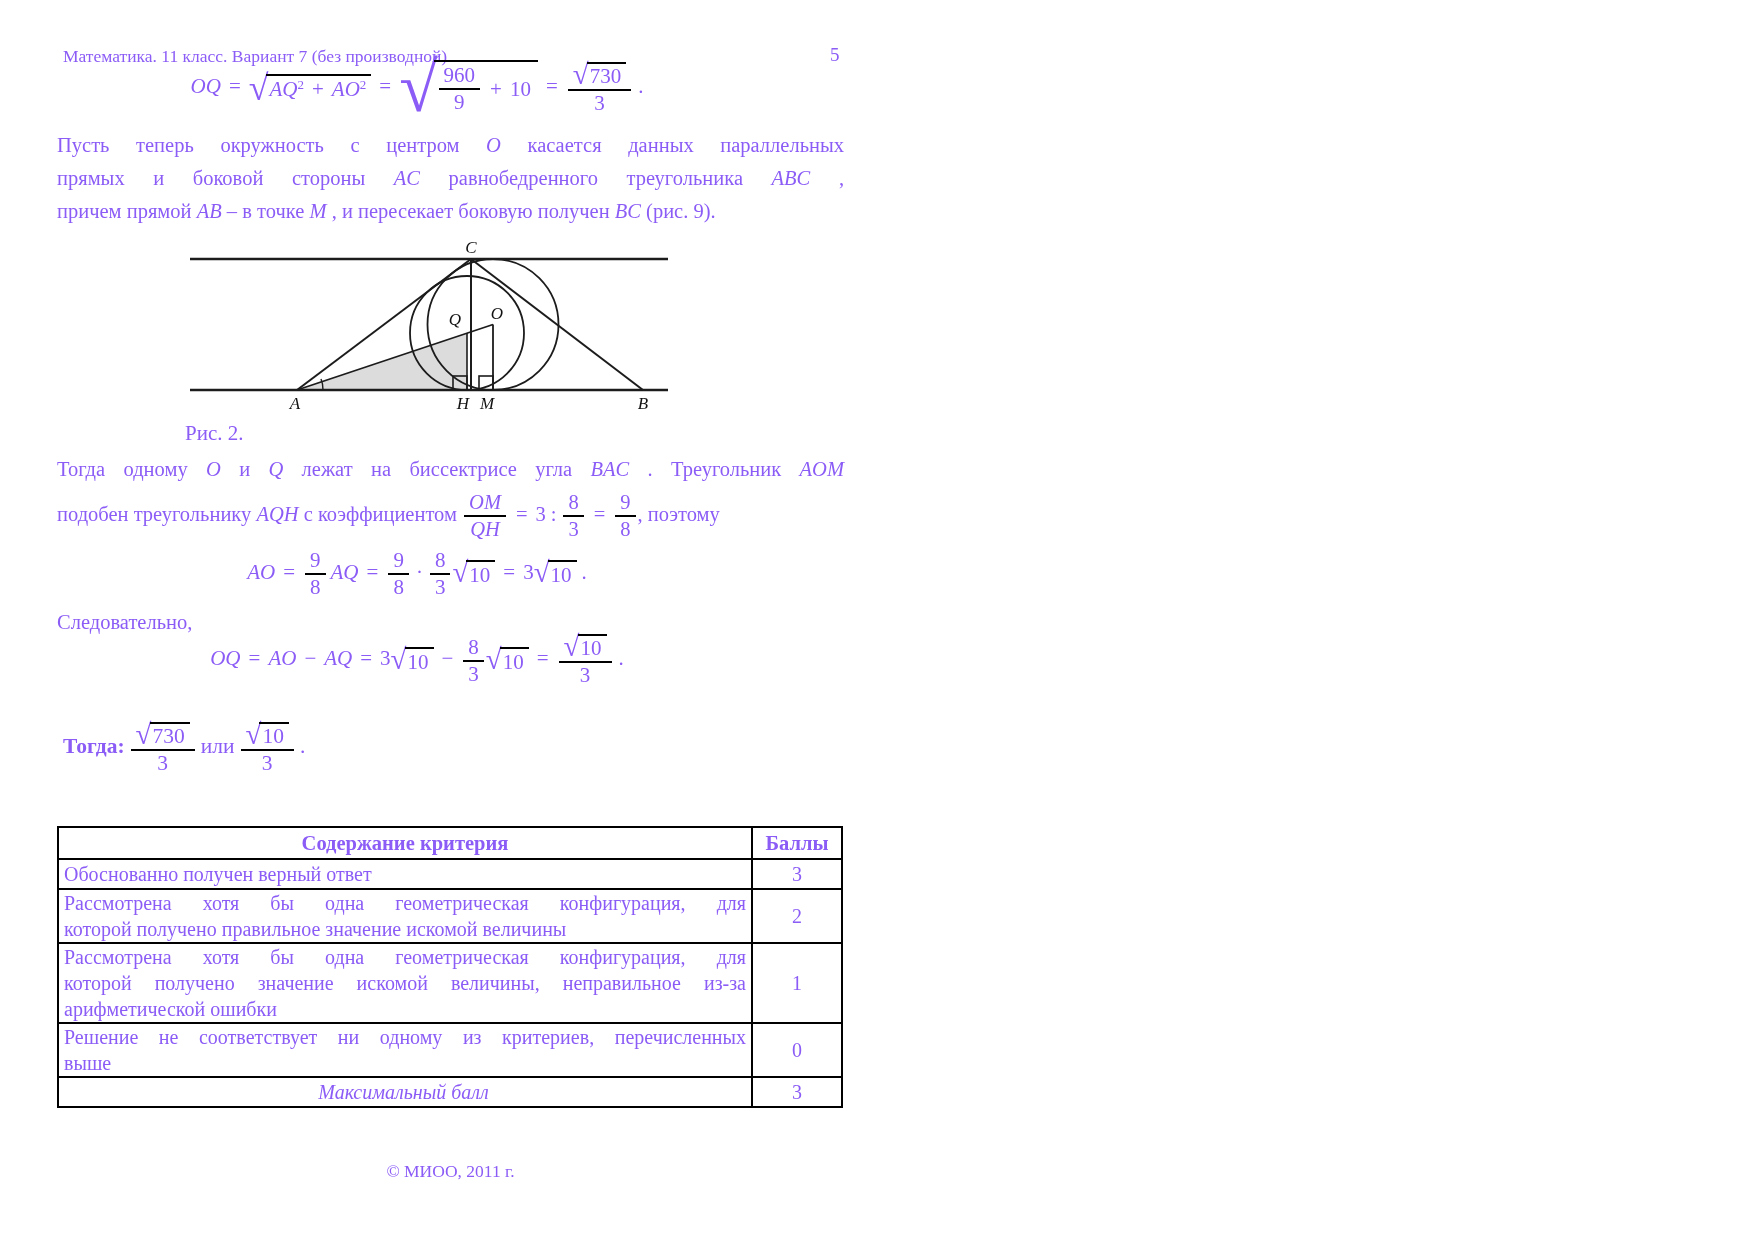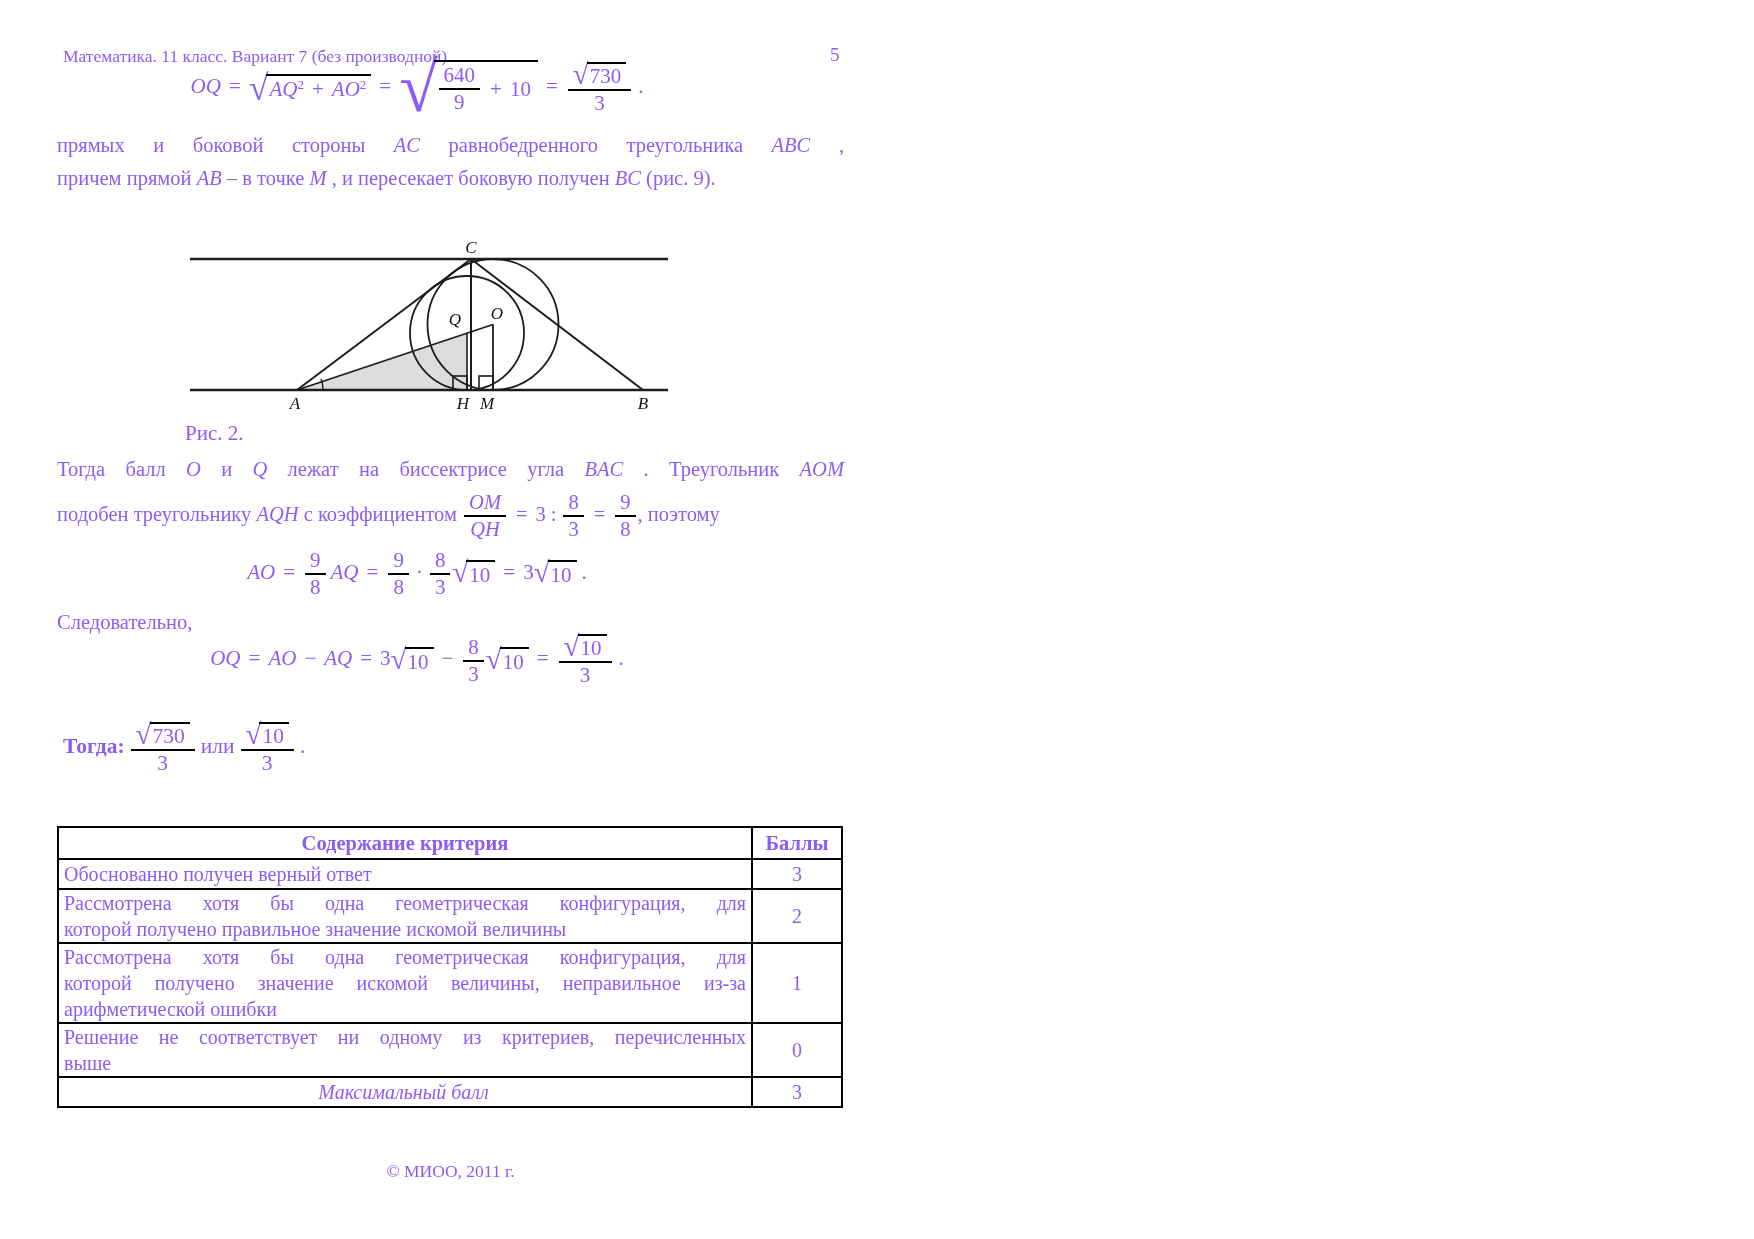--- a/index.html
+++ b/index.html
@@ -79,33 +79,34 @@
   <div id="pageno">5</div>
 
   <div id="f1" class="formula">
     <span class="v">OQ</span><span class="op">=</span><span class="sqrt">
         <span class="rs rs-md">√</span>
         <span class="rb"><span class="v">AQ</span><sup>2</sup><span class="op">+</span><span class="v">AO</span><sup>2</sup></span>
       </span><span class="op">=</span><span class="sqrt">
         <span class="rs rs-tall">√</span>
         <span class="rb rb-flex">
           <span class="fr">
-            <span class="nu">640</span>
+            <span class="nu">960</span>
             <span class="de">9</span>
           </span>
           <span class="op">+</span>
           <span>10</span>
         </span>
       </span><span class="op">=</span><span class="fr"><span class="nu"><span class="sqrt">
             <span class="rs rs-sm">√</span>
             <span class="rb">730</span>
           </span></span><span class="de">3</span></span><span class="pt">.</span>
   </div>
 
   <div id="p1" class="para">
+    <div class="pline jl"><span>Пусть теперь окружность с центром </span><span class="v">O</span><span> касается данных параллельных</span></div>
     <div class="pline jl"><span>прямых и боковой стороны </span><span class="v">AC</span><span> равнобедренного треугольника </span><span class="v">ABC</span><span> ,</span></div>
     <div class="pline"><span>причем прямой </span><span class="v">AB</span><span> – в точке </span><span class="v">M</span><span> , и пересекает боковую получен </span><span class="v">BC</span><span> (рис. 9).</span></div>
   </div>
 
   <svg id="fig" width="500" height="188" viewBox="0 0 500 188">
     <polygon points="112,152 282,95 282,152" fill="#dcdcdc"></polygon>
     <g stroke="#1c1c1c" stroke-width="2" fill="none">
       <line x1="5" y1="21" x2="483" y2="21" stroke-width="2.4"></line>
       <line x1="5" y1="152" x2="483" y2="152" stroke-width="2.4"></line>
       <circle cx="282" cy="95" r="57" stroke-width="1.8"></circle>
@@ -124,21 +125,21 @@
     <text class="flabel" x="270" y="87" text-anchor="middle">Q</text>
     <text class="flabel" x="312" y="81" text-anchor="middle">O</text>
     <text class="flabel" x="110" y="171" text-anchor="middle">A</text>
     <text class="flabel" x="278" y="171" text-anchor="middle">H</text>
     <text class="flabel" x="302" y="171" text-anchor="middle">M</text>
     <text class="flabel" x="458" y="171" text-anchor="middle">B</text>
   </svg>
   <div id="figcap">Рис. 2.</div>
 
   <div id="p2" class="para">
-    <div class="pline jl"><span>Тогда балл </span><span class="v">O</span><span> и </span><span class="v">Q</span><span> лежат на биссектрисе угла </span><span class="v">BAC</span><span> . Треугольник </span><span class="v">AOM</span></div>
+    <div class="pline jl"><span>Тогда одному </span><span class="v">O</span><span> и </span><span class="v">Q</span><span> лежат на биссектрисе угла </span><span class="v">BAC</span><span> . Треугольник </span><span class="v">AOM</span></div>
     <div class="l2"><span>подобен треугольнику </span><span class="v">AQH</span><span> с коэффициентом </span><span class="fr"><span class="nu v">OM</span><span class="de v">QH</span></span><span class="op">=</span><span>3</span><span class="co">:</span><span class="fr"><span class="nu">8</span><span class="de">3</span></span><span class="op">=</span><span class="fr"><span class="nu">9</span><span class="de">8</span></span><span>, поэтому</span></div>
   </div>
 
   <div id="f2" class="formula">
     <span class="v">AO</span><span class="op">=</span><span class="fr"><span class="nu">9</span><span class="de">8</span></span><span class="v sp">AQ</span><span class="op">=</span><span class="fr"><span class="nu">9</span><span class="de">8</span></span><span class="co">·</span><span class="fr"><span class="nu">8</span><span class="de">3</span></span><span class="sqrt">
         <span class="rs rs-sm">√</span>
         <span class="rb">10</span>
       </span><span class="op">=</span><span>3</span><span class="sqrt">
         <span class="rs rs-sm">√</span>
         <span class="rb">10</span>

